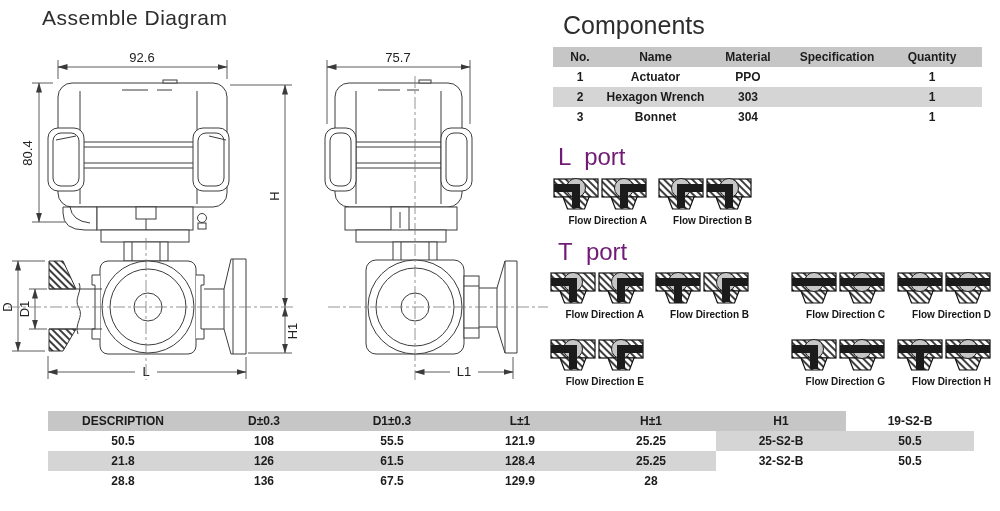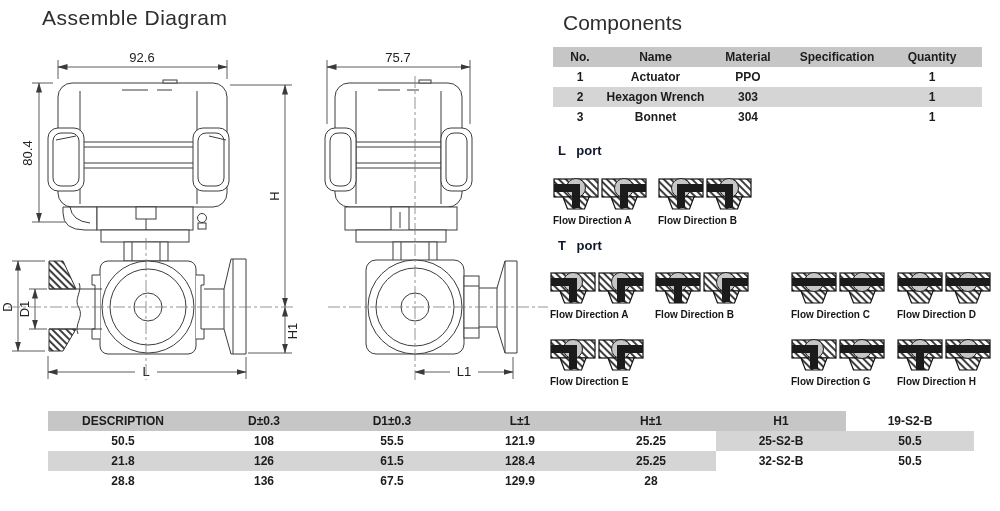--- a/index.html
+++ b/index.html
@@ -1,24 +1,24 @@
 <!DOCTYPE html>
 <html><head>
 <meta charset="utf-8">
 <style>
   * { margin:0; padding:0; box-sizing:border-box; }
   html,body { width:1000px; height:511px; background:#ffffff; overflow:hidden;
               font-family:"Liberation Sans", sans-serif; color:#1c1c1c; }
-  .page { position:relative; width:1000px; height:446px; background:#fff; }
+  .page { position:relative; width:1000px; height:446px; background:#fff;text-align:right; }
 
   .page-title { position:absolute; left:42px; top:6px; font-size:21px; font-weight:400;
                 color:#2d2d2d; letter-spacing:0.5px; }
-  .section-title { position:absolute; font-size:21px; font-weight:400; color:#2d2d2d; }
+  .section-title { position:absolute; font-size:25px; font-weight:400; color:#2d2d2d; }
   #components-title { left:563px; top:11px; }
-  .port-h { position:absolute; font-size:13px; color:#0f172a; word-spacing:7px; font-weight:700; }
+  .port-h { position:absolute; font-size:24px; color:#701a75; word-spacing:7px; font-weight:400; }
   #l-port-h { left:558px; top:143px; }
   #t-port-h { left:558px; top:238px; }
 
   svg text { font-family:"Liberation Sans", sans-serif; }
   .dwg { position:absolute; left:0; top:0; }
   .wh  { fill:#fff; stroke:#3c3c3c; stroke-width:1; }
   .ln  { fill:none; stroke:#3c3c3c; stroke-width:1; }
   .hat { fill:url(#hatch); stroke:#333; stroke-width:1; }
   .dim { fill:none; stroke:#4a4a4a; stroke-width:0.9; }
   .arr2 { marker-start:url(#arr); marker-end:url(#arr); }

